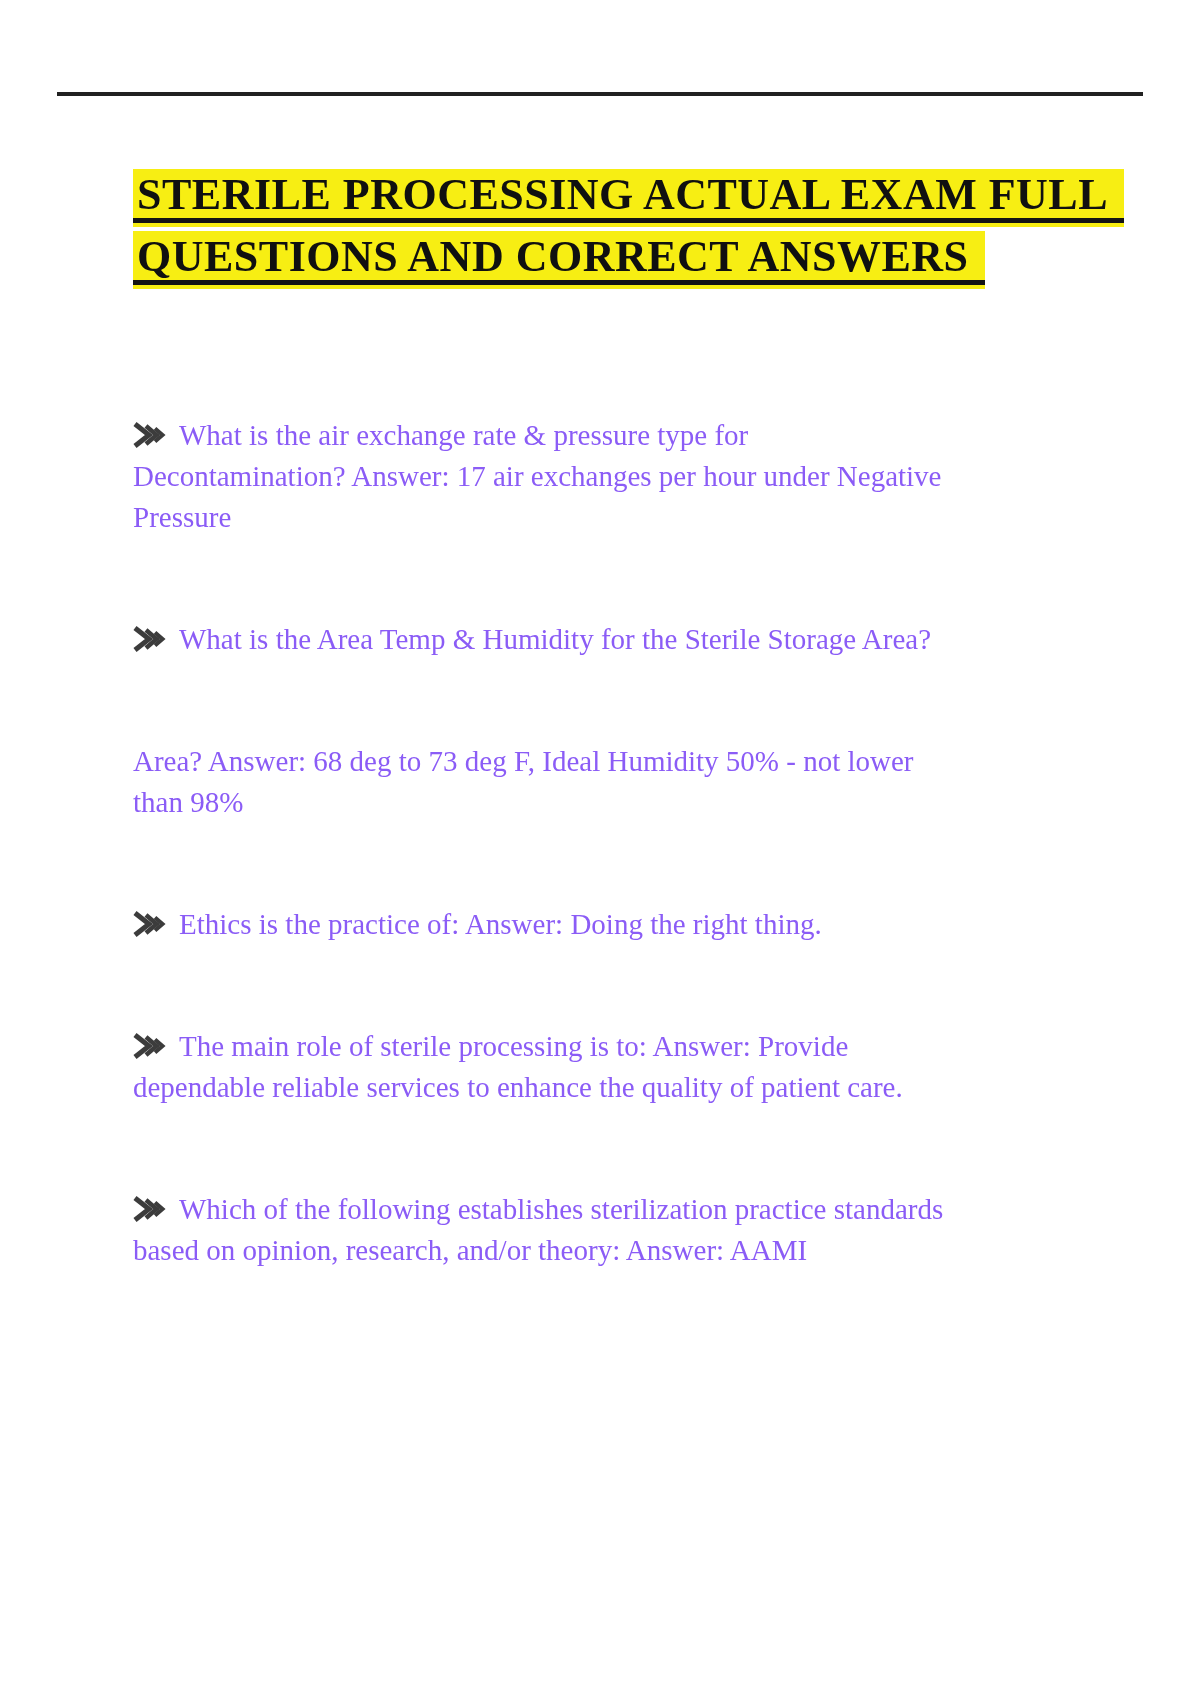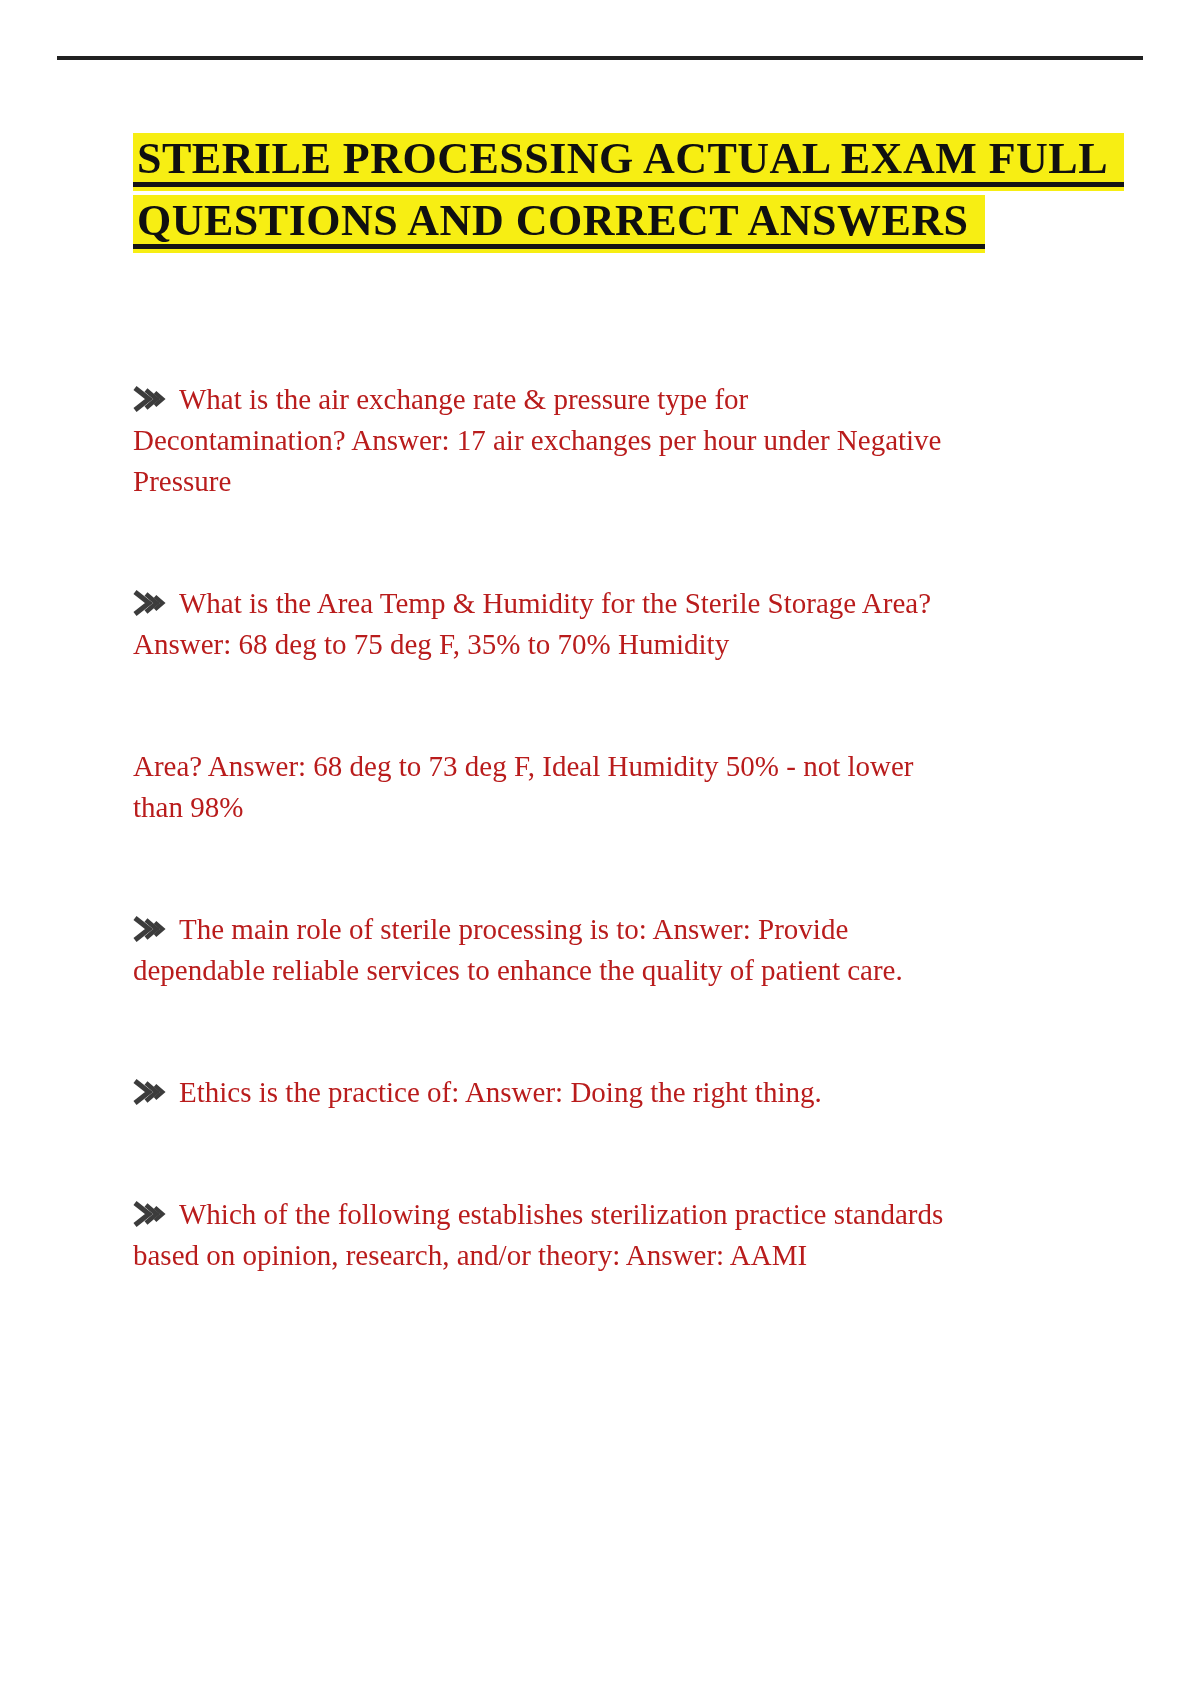--- a/index.html
+++ b/index.html
@@ -7,20 +7,21 @@
     padding: 0;
     background: #ffffff;
   }
   .page {
     position: relative;
     width: 1200px;
     height: 1530px;
     background: #ffffff;
     overflow: hidden;
     font-family: "Liberation Serif", serif;
+    margin-top: 36px;
   }
   .rule {
     position: absolute;
     left: 57px;
     width: 1086px;
     height: 4px;
     background: #212121;
   }
   .rule-top { top: 56px; }
   .rule-bottom { top: 1694px; }
@@ -49,21 +50,21 @@
     padding: 2px 16px 0 4px;
     border-bottom: 5px solid #141414;
     box-shadow: 0 4px 0 #f7ee13;
   }
 
   .qa-wrap { margin-top: 130px; }
   .qa {
     margin: 0 0 81px 0;
     font-size: 29px;
     line-height: 41px;
-    color: #b91c1c;
+    color: #8b5cf6;
   }
   .qa:last-child { margin-bottom: 0; }
   .qa-line { white-space: nowrap; }
   .bullet {
     display: inline-block;
     margin-right: 12px;
   }
   .bullet svg { vertical-align: -3px; }
 </style>
 </head>
@@ -99,47 +100,46 @@
       </div>
 
       <div class="qa">
         <div class="qa-line">
           <span class="bullet"><svg width="34" height="26" viewBox="0 0 34 26">
                 <path d="M2 2 L16 13 L2 24" fill="none" stroke="#3c3c3c" stroke-width="5"></path>
                 <path d="M13 4 L23.5 13 L13 22" fill="none" stroke="#3c3c3c" stroke-width="4.5"></path>
                 <path d="M22 6.5 L29.5 13 L22 19.5" fill="none" stroke="#3c3c3c" stroke-width="4"></path>
               </svg></span><span>What is the Area Temp &amp; Humidity for the Sterile Storage Area?</span>
         </div>
-        <div class="qa-line">Answer: 68 deg to 75 deg F, 35% to 70% Humidity</div>
       </div>
 
       <div class="qa">
         <div class="qa-line">Area? Answer: 68 deg to 73 deg F, Ideal Humidity 50% - not lower</div>
         <div class="qa-line">than 98%</div>
       </div>
 
       <div class="qa">
         <div class="qa-line">
           <span class="bullet"><svg width="34" height="26" viewBox="0 0 34 26">
                 <path d="M2 2 L16 13 L2 24" fill="none" stroke="#3c3c3c" stroke-width="5"></path>
                 <path d="M13 4 L23.5 13 L13 22" fill="none" stroke="#3c3c3c" stroke-width="4.5"></path>
                 <path d="M22 6.5 L29.5 13 L22 19.5" fill="none" stroke="#3c3c3c" stroke-width="4"></path>
-              </svg></span><span>The main role of sterile processing is to: Answer: Provide</span>
+              </svg></span><span>Ethics is the practice of: Answer: Doing the right thing.</span>
         </div>
-        <div class="qa-line">dependable reliable services to enhance the quality of patient care.</div>
       </div>
 
       <div class="qa">
         <div class="qa-line">
           <span class="bullet"><svg width="34" height="26" viewBox="0 0 34 26">
                 <path d="M2 2 L16 13 L2 24" fill="none" stroke="#3c3c3c" stroke-width="5"></path>
                 <path d="M13 4 L23.5 13 L13 22" fill="none" stroke="#3c3c3c" stroke-width="4.5"></path>
                 <path d="M22 6.5 L29.5 13 L22 19.5" fill="none" stroke="#3c3c3c" stroke-width="4"></path>
-              </svg></span><span>Ethics is the practice of: Answer: Doing the right thing.</span>
+              </svg></span><span>The main role of sterile processing is to: Answer: Provide</span>
         </div>
+        <div class="qa-line">dependable reliable services to enhance the quality of patient care.</div>
       </div>
 
       <div class="qa">
         <div class="qa-line">
           <span class="bullet"><svg width="34" height="26" viewBox="0 0 34 26">
                 <path d="M2 2 L16 13 L2 24" fill="none" stroke="#3c3c3c" stroke-width="5"></path>
                 <path d="M13 4 L23.5 13 L13 22" fill="none" stroke="#3c3c3c" stroke-width="4.5"></path>
                 <path d="M22 6.5 L29.5 13 L22 19.5" fill="none" stroke="#3c3c3c" stroke-width="4"></path>
               </svg></span><span>Which of the following establishes sterilization practice standards</span>
         </div>

